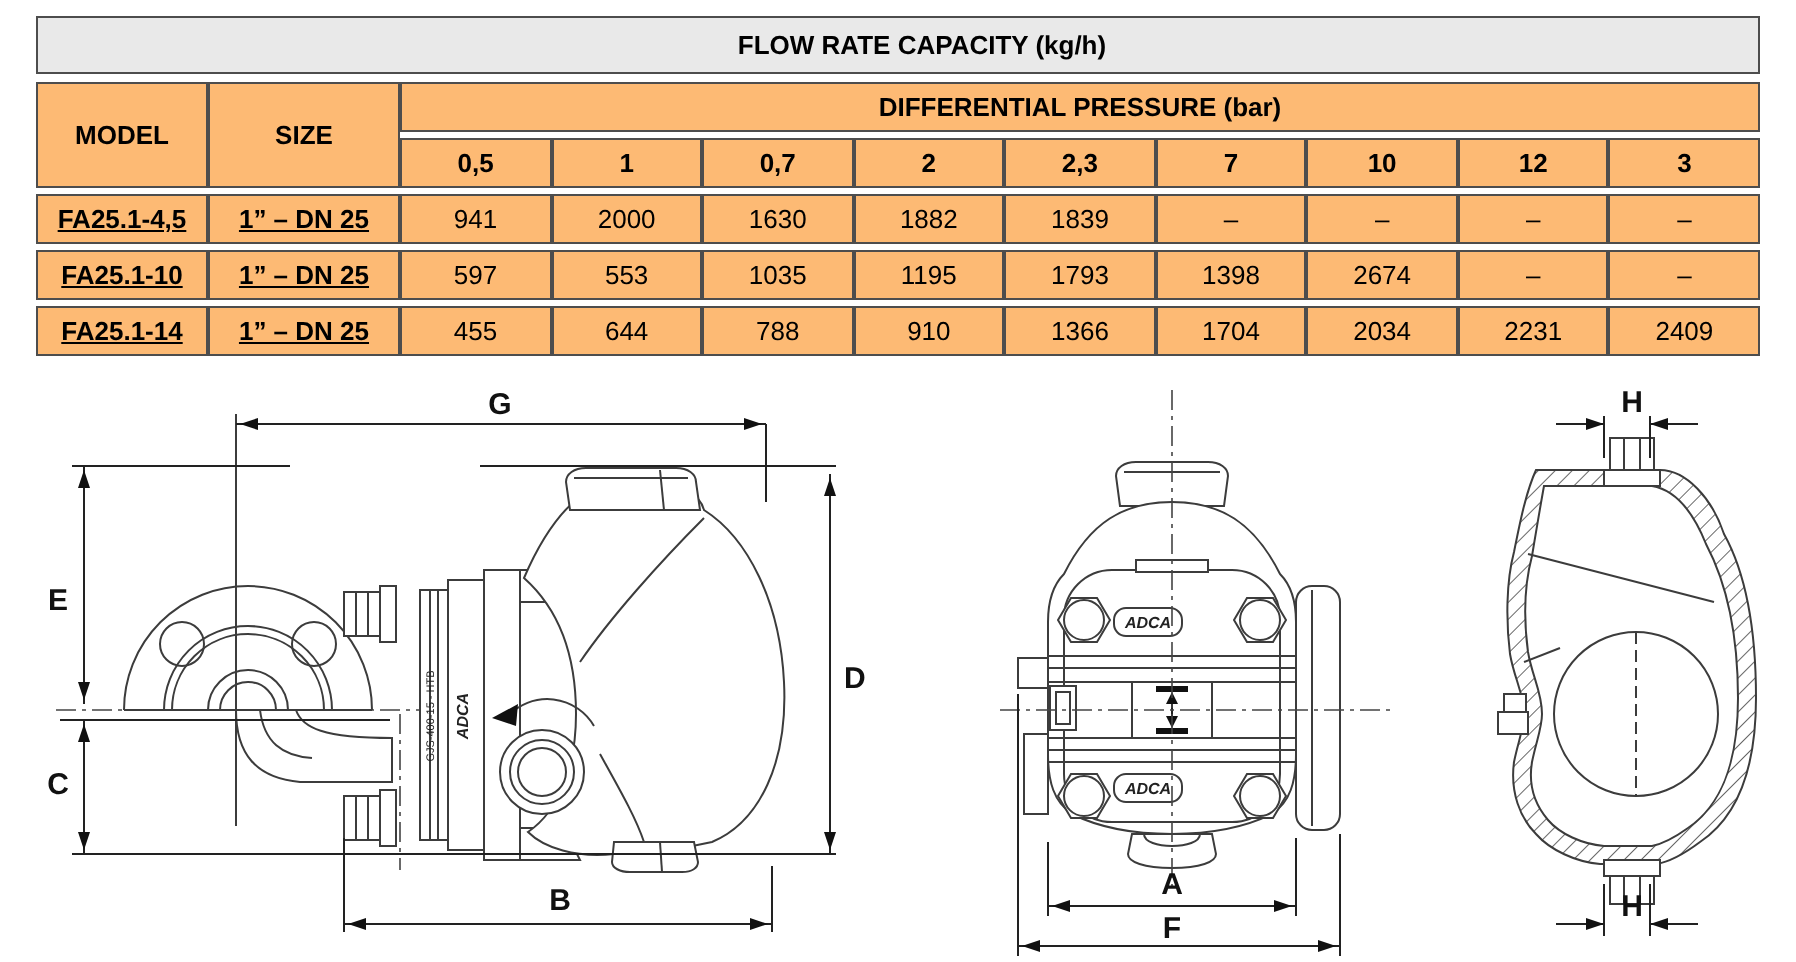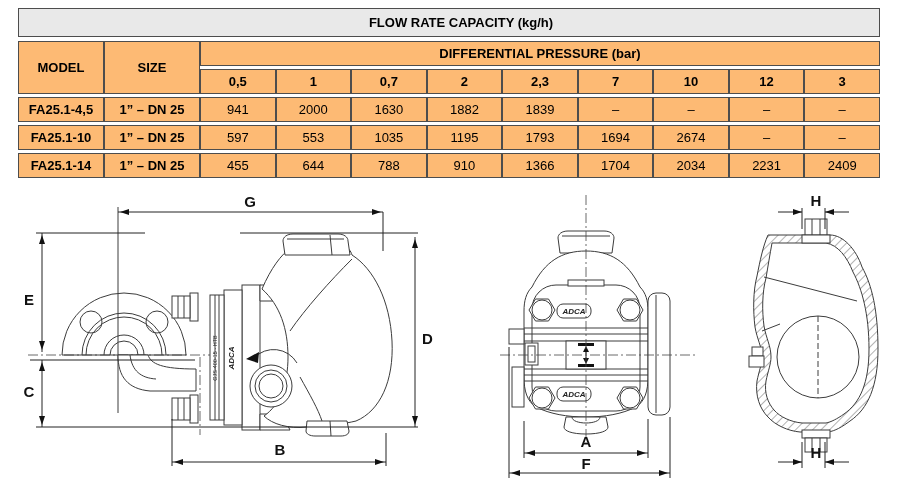--- a/index.html
+++ b/index.html
@@ -9,21 +9,21 @@
   .title-bar{box-sizing:border-box;width:862px;height:29px;line-height:27px;
              border:1px solid #4d4d4d;background:#e9e9e9;text-align:center;
              font-weight:bold;font-size:13px;padding-left:24px;}
   table.cap{border-collapse:separate;border-spacing:0 3px;table-layout:fixed;
             width:862px;margin-top:1px;}
   table.cap td{border:1px solid #4d4d4d;text-align:center;vertical-align:middle;
                font-size:13px;padding:0;height:23px;background:#fdba74;}
   td.hd{background:#e9e9e9;font-weight:bold;}
   td.dp{height:19px;}
   td.press{height:21px;}
-  td.model,td.size{font-weight:bold;}
+  td.model,td.size{font-weight:bold;text-decoration:underline;}
   svg{display:block;}
   .dimlbl{font:bold 15px "Liberation Sans","DejaVu Sans",sans-serif;fill:#111;}
   .brand{font:italic bold 8px "Liberation Sans",sans-serif;fill:#222;}
   .mat{font:5.5px "Liberation Sans",sans-serif;fill:#222;}
   .ln{stroke:#3c3c3c;fill:none;stroke-width:1;}
   .lnw{stroke:#3c3c3c;fill:#ffffff;stroke-width:1;}
   .dim{stroke:#222;fill:none;stroke-width:1;}
   .cl{stroke:#444;fill:none;stroke-width:0.8;stroke-dasharray:10 3 2 3;}
   .arr{fill:#111;stroke:none;}
 </style>
@@ -79,21 +79,21 @@
         <td>–</td>
       </tr>
       <tr>
         <td class="model">FA25.1-10</td>
         <td class="size">1” – DN 25</td>
         <td>597</td>
         <td>553</td>
         <td>1035</td>
         <td>1195</td>
         <td>1793</td>
-        <td>1694</td>
+        <td>1398</td>
         <td>2674</td>
         <td>–</td>
         <td>–</td>
       </tr>
       <tr>
         <td class="model">FA25.1-14</td>
         <td class="size">1” – DN 25</td>
         <td>455</td>
         <td>644</td>
         <td>788</td>

